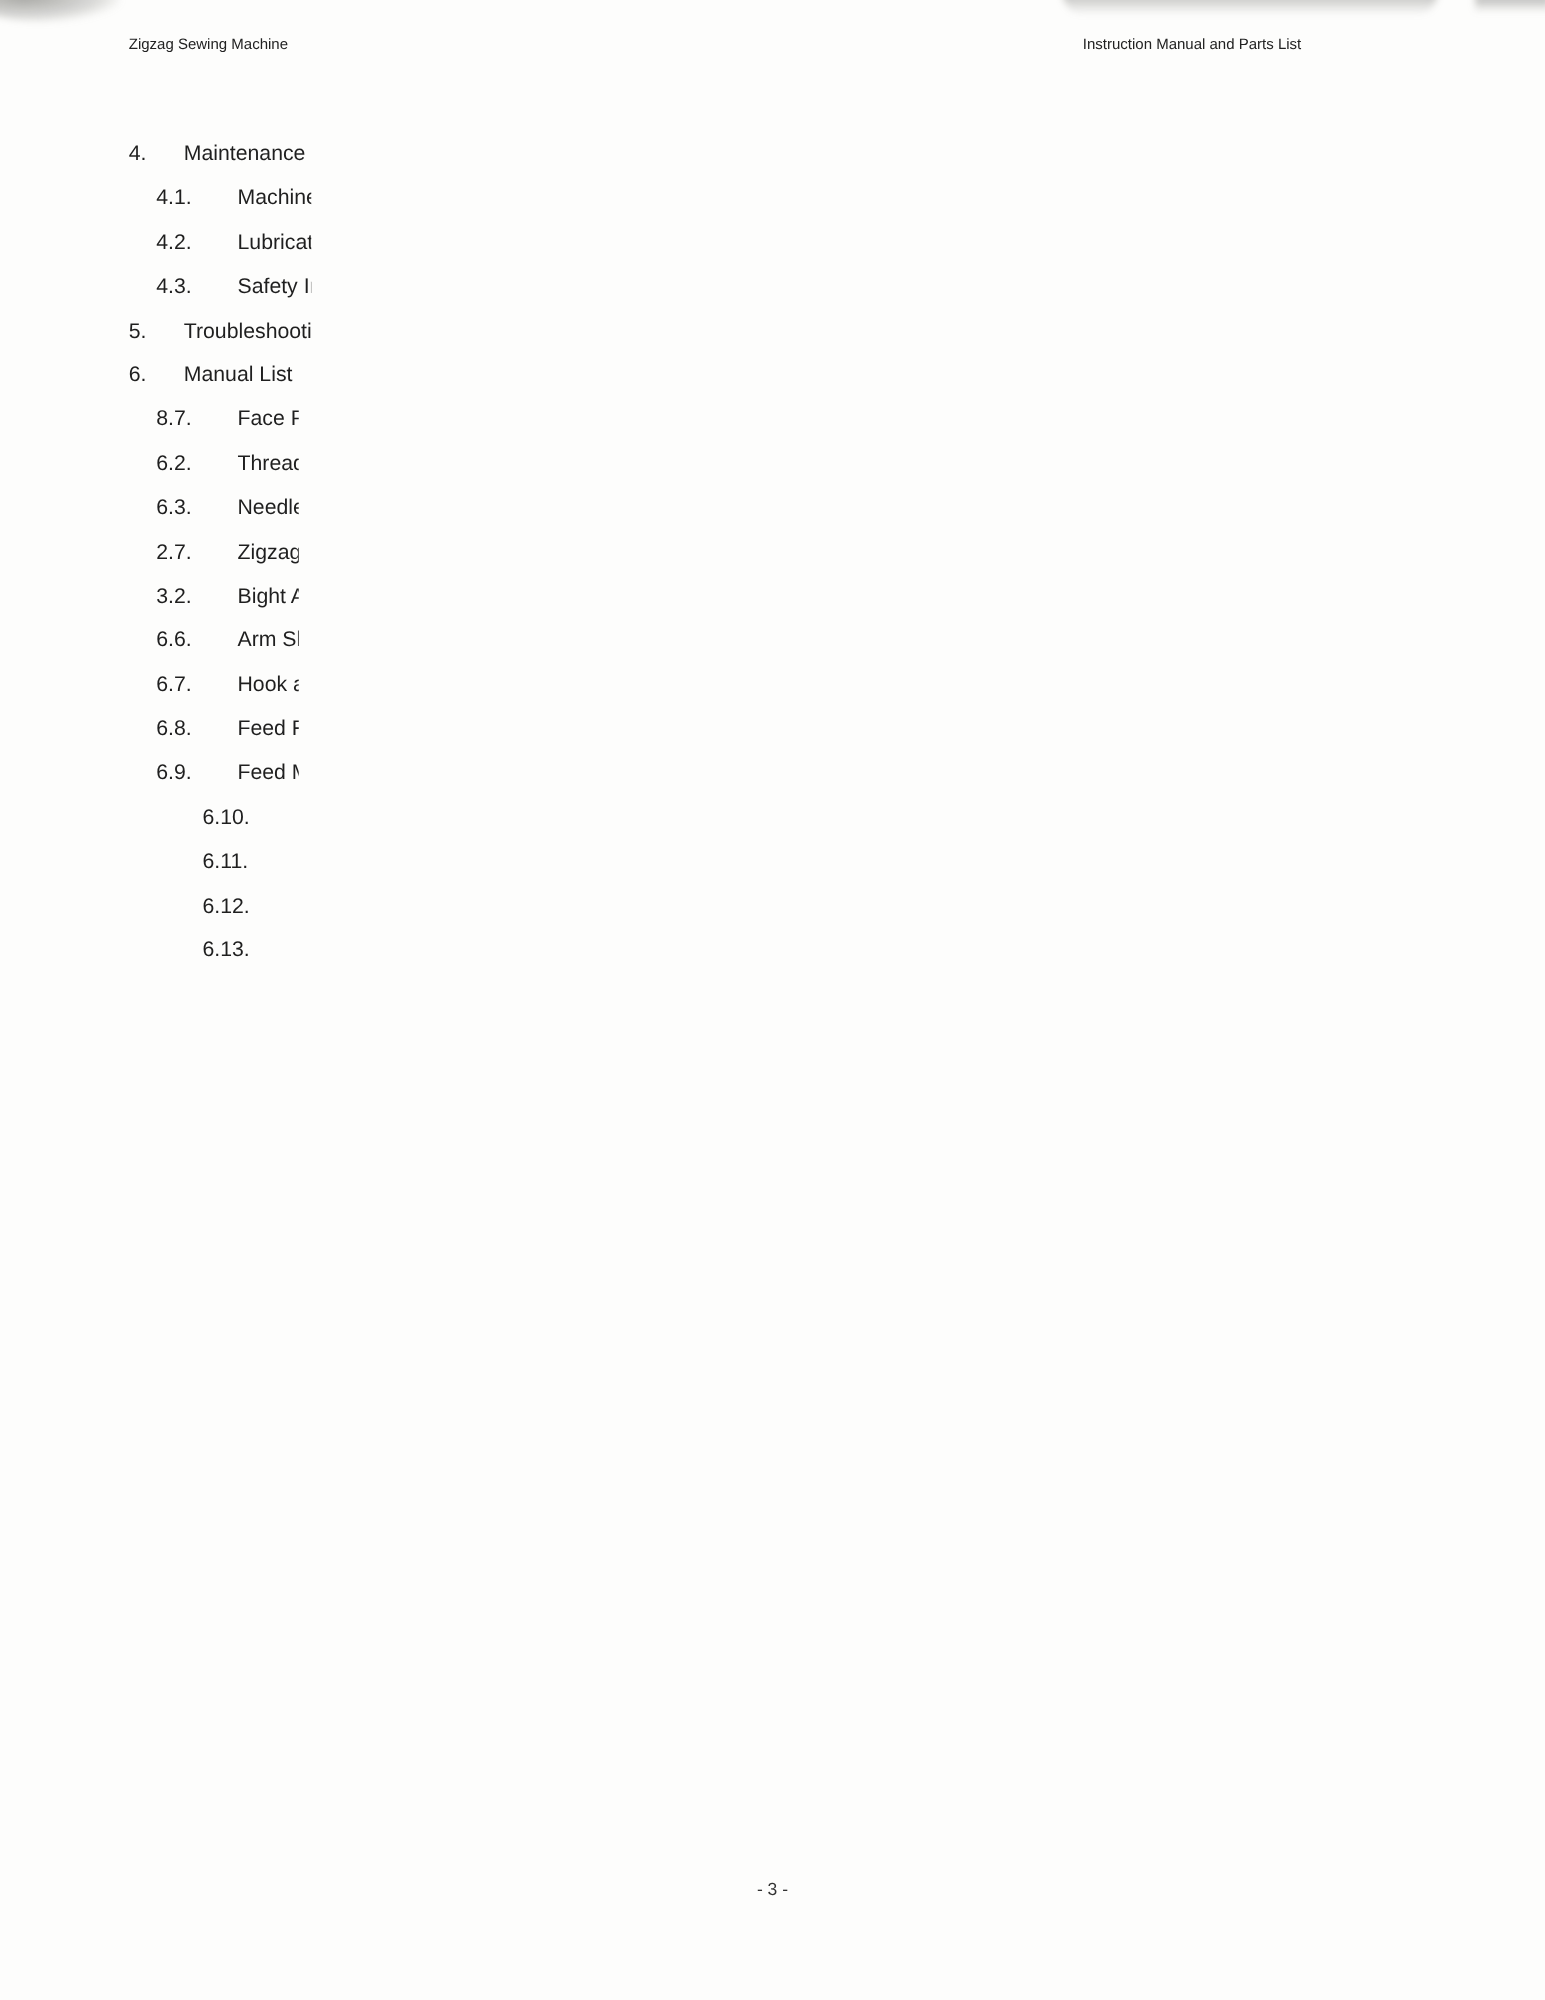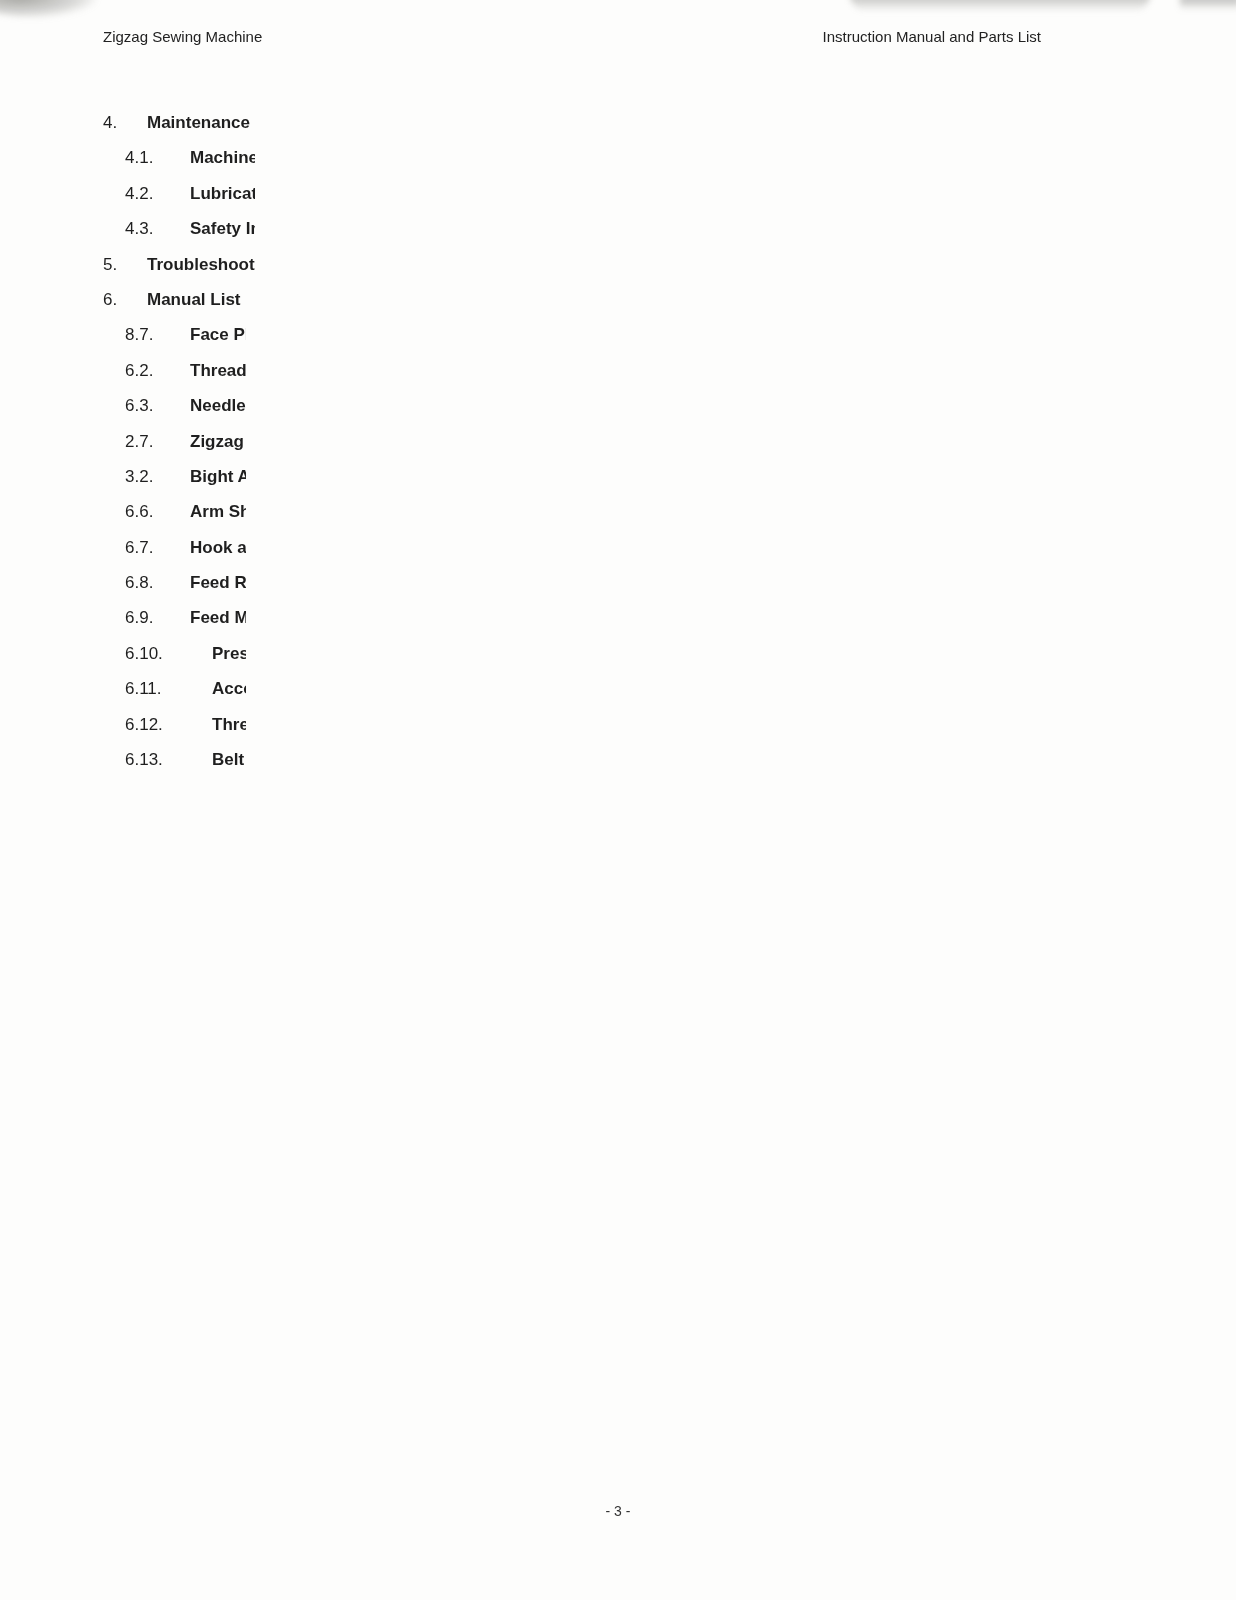--- a/index.html
+++ b/index.html
@@ -23,43 +23,43 @@
     border-radius: 0 0 40px 40px; }
   .smudge.trc { left:1180px; top:-4px; width:60px; height:14px;
     background: linear-gradient(to bottom, rgba(100,100,95,.5), transparent); }
 
   .header {
     position: absolute;
     top: 28px; left: 103px;
     width: 938px;
     display: flex;
     justify-content: space-between;
-    font-size: 15px;
+    font-size: 12px;
     color: #222;
   }
 
   .toc {
     position: absolute;
     top: 113px; left: 103px;
     width: 938px;
   }
   .toc-row {
     display: flex;
     align-items: baseline;
     height: 35.4px;
     font-size: 17px;
     white-space: nowrap;
   }
   .toc-row .num { flex: 0 0 auto; }
   .lvl0 .num { width: 44px; }
   .lvl1      { padding-left: 22px; }
   .lvl1 .num { width: 65px; }
   .lvl1b      { padding-left: 22px; }
-  .lvl1b .num { width: 87px; }
-  .toc-row .title { flex: 0 0 auto; font-weight: bold; }
+  .lvl1b .num { width: 87px; margin-left: 37px; }
+  .toc-row .title { flex: 0 0 auto; }
   .toc-row .dots {
     flex: 1 1 auto;
     overflow: hidden;
     margin: 0 1px 0 4px;
     color: #2a2a2a;
   }
   .toc-row .dots::after {
     content: "..............................................................................................................................................................................................................";
     letter-spacing: 1.6px;
     font-size: 16px;

